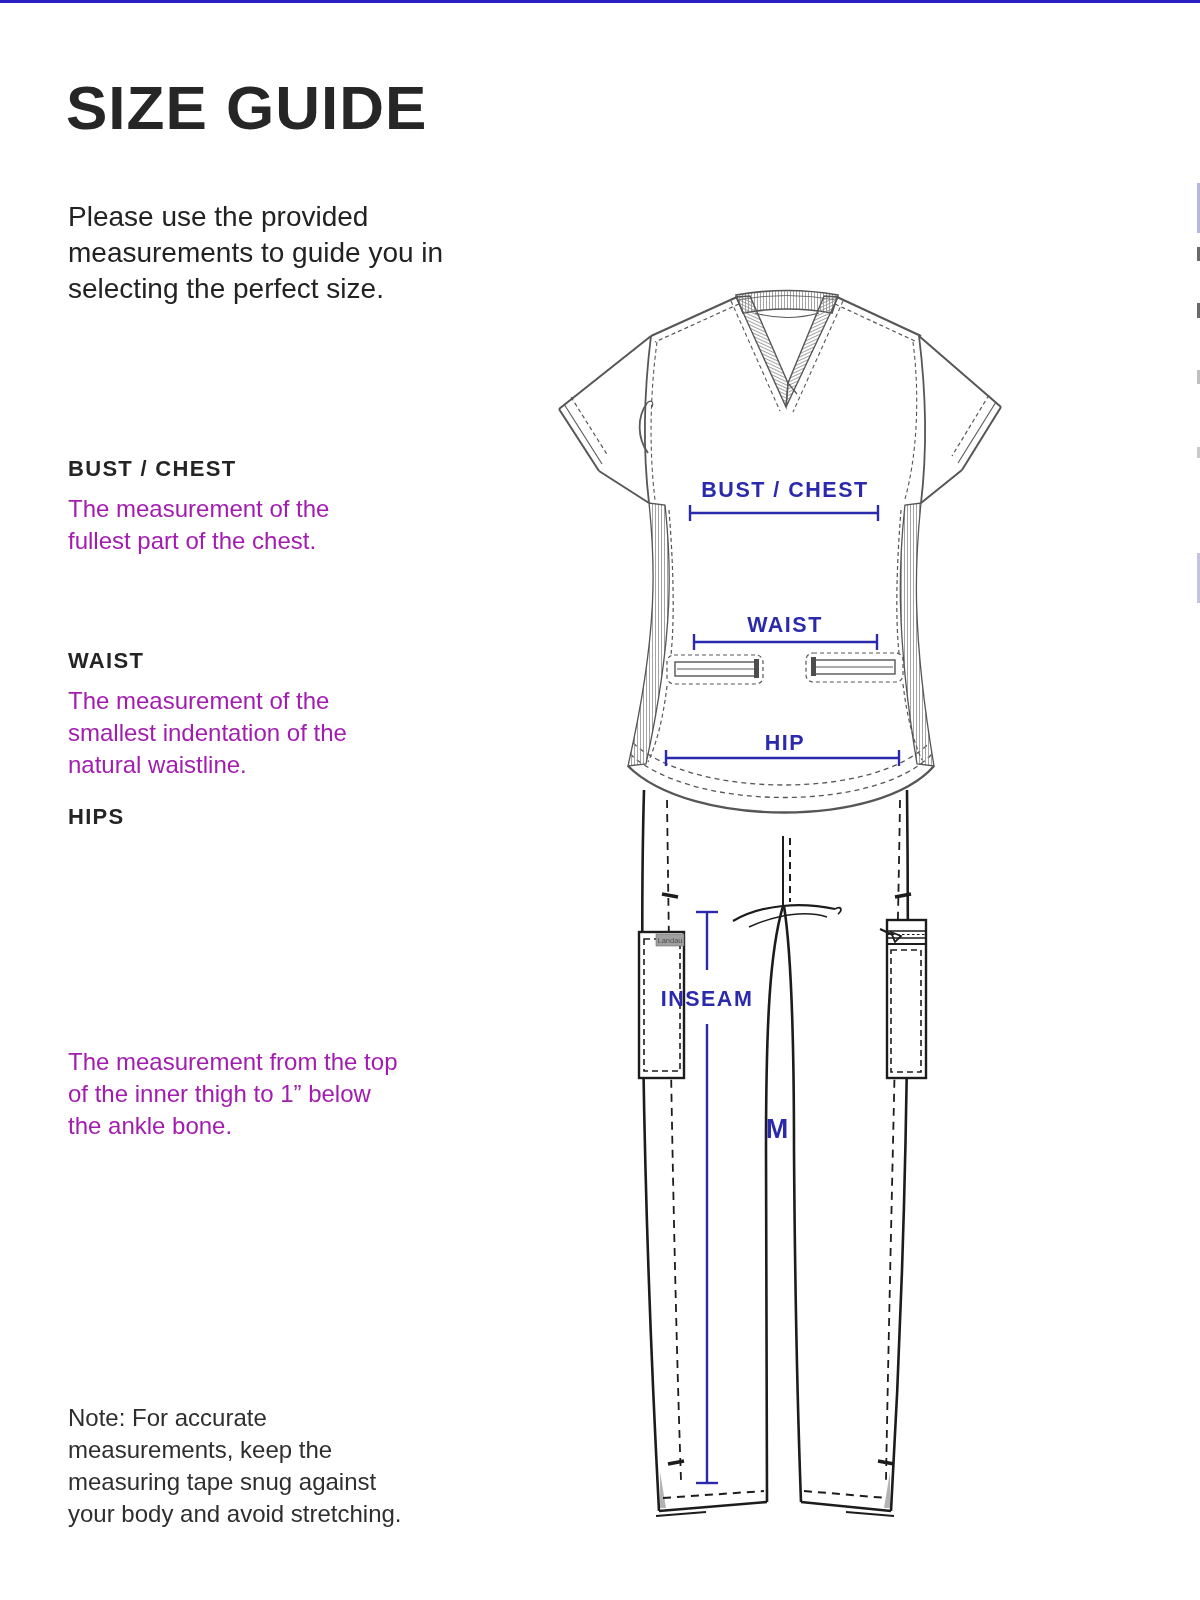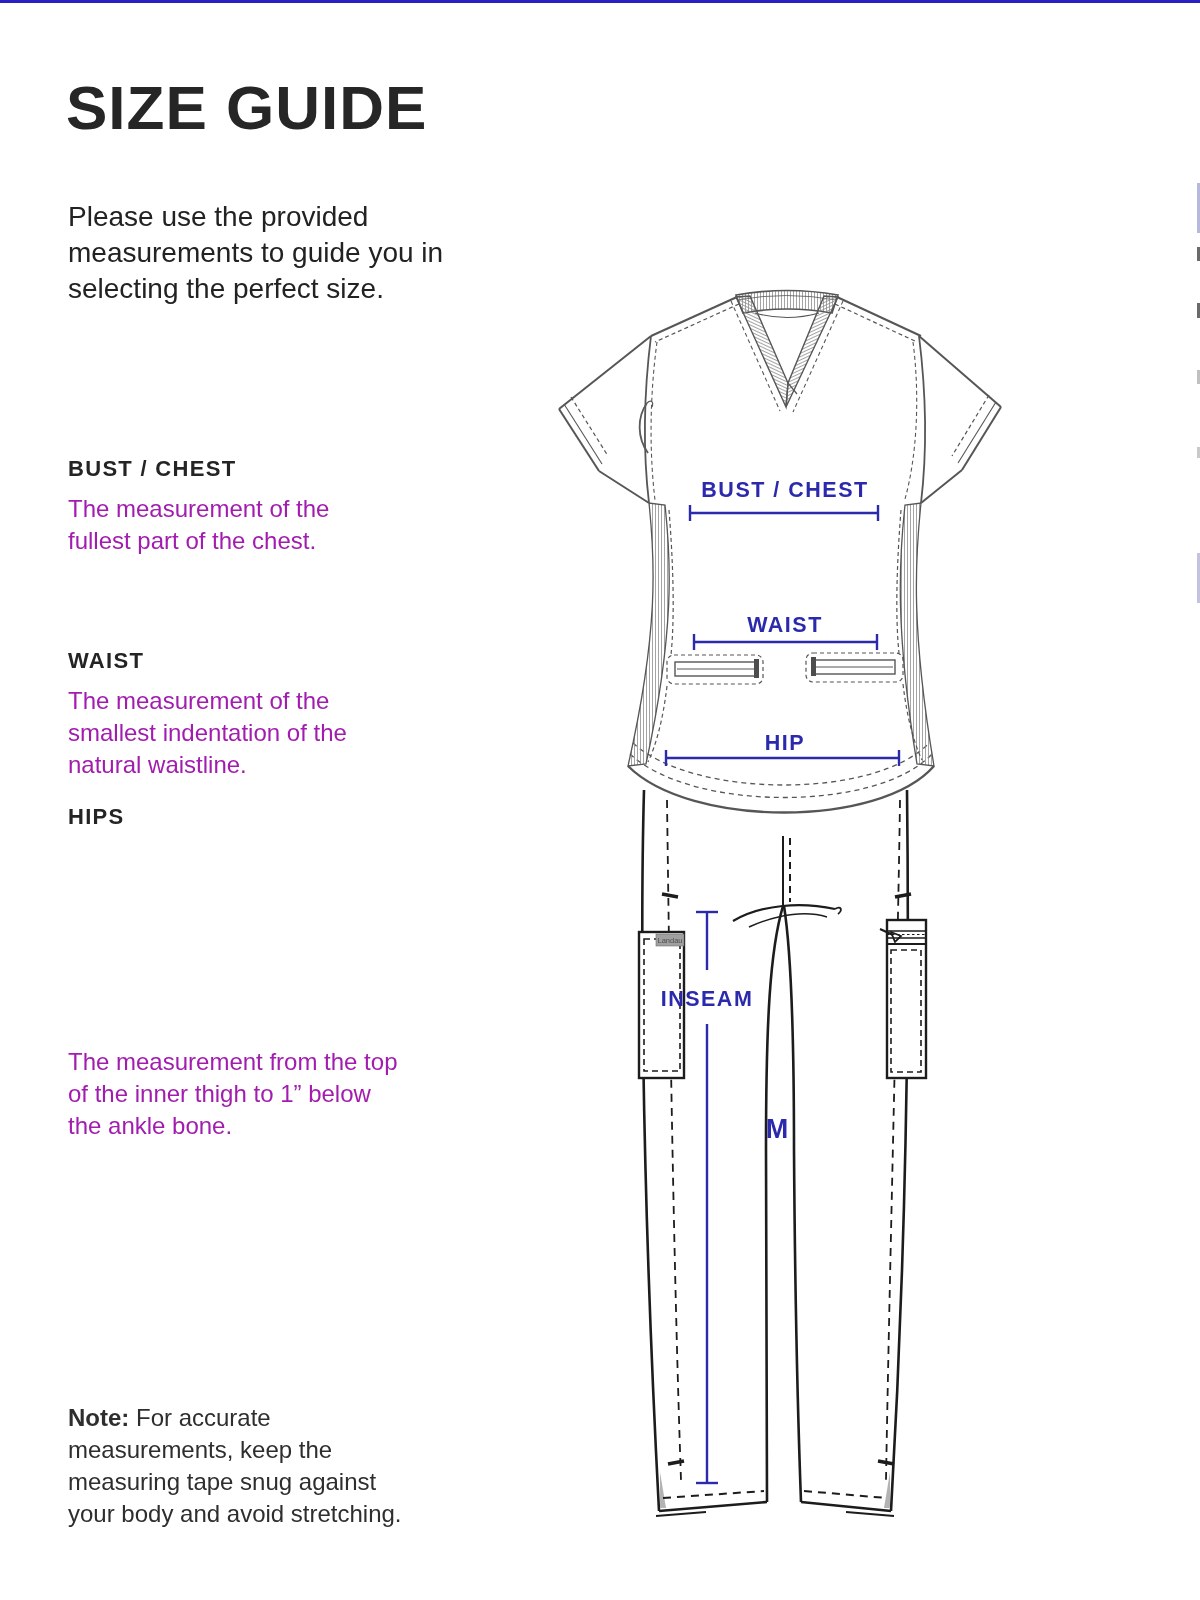--- a/index.html
+++ b/index.html
@@ -8,21 +8,21 @@
   .topline{position:absolute;top:0;left:0;width:1200px;height:3px;background:#2a1fc0;}
   .page-title{position:absolute;left:66px;top:72px;margin:0;font-size:62px;font-weight:700;
               letter-spacing:1px;color:#262626;}
   .intro{position:absolute;left:68px;top:182px;width:470px;font-size:28px;line-height:36px;
          color:#222;white-space:pre-line;margin-top:17px;}
   .section{position:absolute;left:68px;width:420px;}
   .sec-h{margin:0 0 11px 0;font-size:22px;font-weight:700;letter-spacing:1.3px;color:#242424;}
   .sec-b{font-size:24px;line-height:32px;color:#a21caf;white-space:pre-line;}
   .note{position:absolute;left:68px;top:1402px;width:420px;font-size:24px;line-height:32px;
         color:#2e2e2e;white-space:pre-line;}
-  .note .nlabel{font-weight:700;}
+  .note .nlabel{font-weight:400;}
   .diagram{position:absolute;left:525px;top:272px;}
   .edge-frag{position:absolute;width:3px;}
 </style>
 </head>
 <body>
 
 <div class="page">
   <div class="topline"></div>
 
   <h1 class="page-title">SIZE GUIDE</h1>

